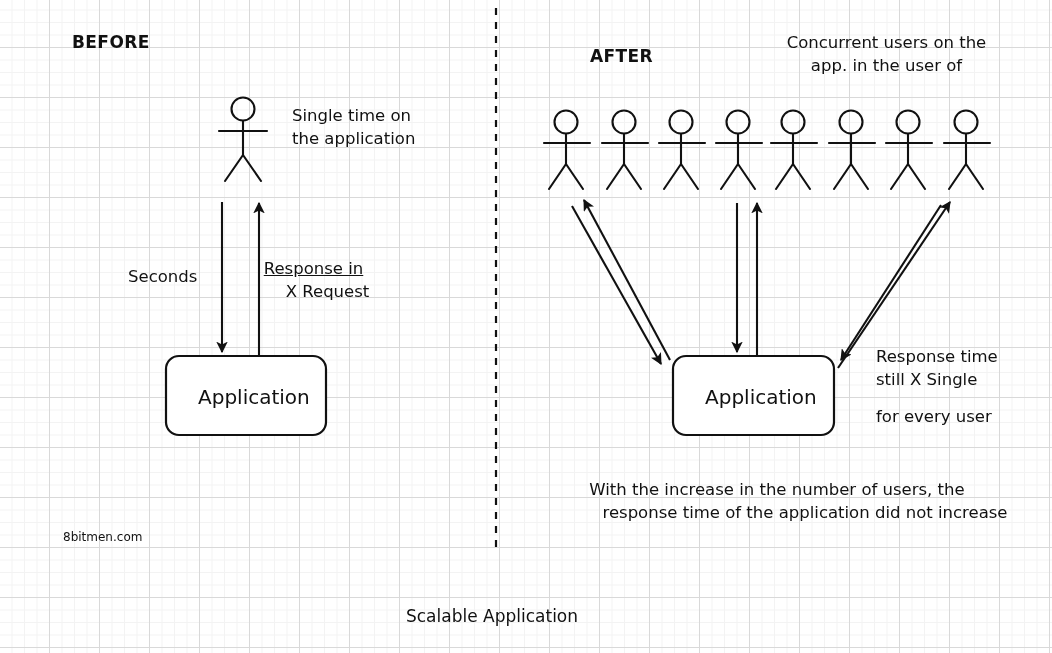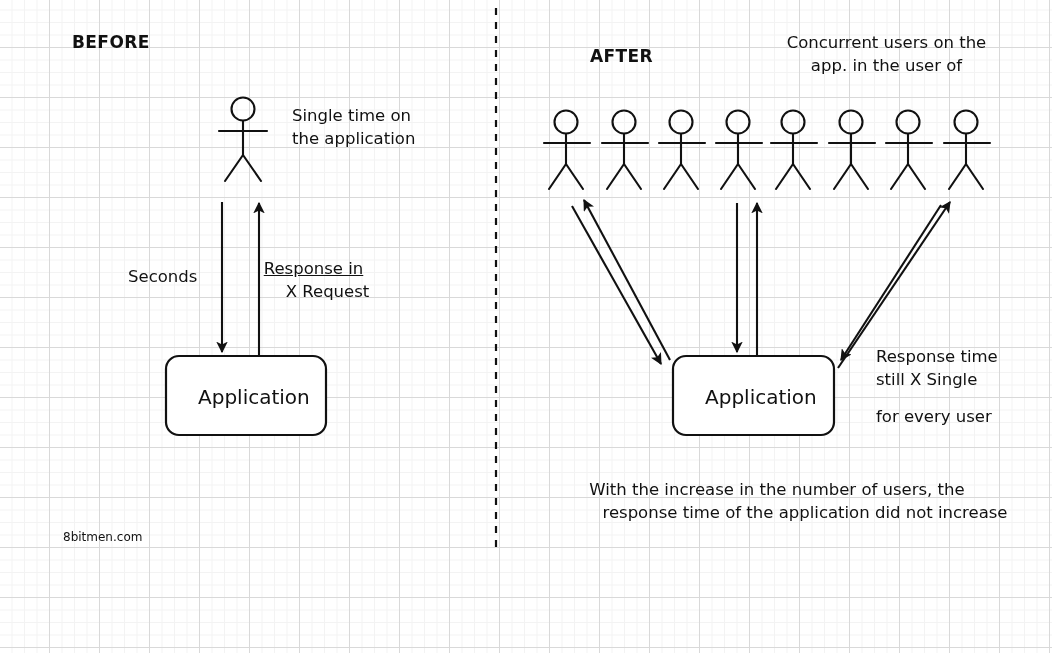--- a/index.html
+++ b/index.html
@@ -190,14 +190,15 @@
   <div class="lbl note-left" style="left:876px; top:370px;">still X Single</div>
   <div class="lbl note-left" style="left:876px; top:407px;">for every user</div>
 
   <div class="lbl box-label" style="left:673px; top:386px; width:161px;">Application</div>
 
   <div class="lbl caption" style="left:512px; top:480px; width:530px;">With the increase in the number of users, the</div>
   <div class="lbl caption" style="left:540px; top:503px; width:530px;">response time of the application did not increase</div>
 
   <div class="lbl brand" style="left:63px; top:530px;">8bitmen.com</div>
 
+  <div class="lbl footer-title" style="left:312px; top:606px; width:360px;">Scalable Application</div>
 
 </div>
 
 </body></html>

